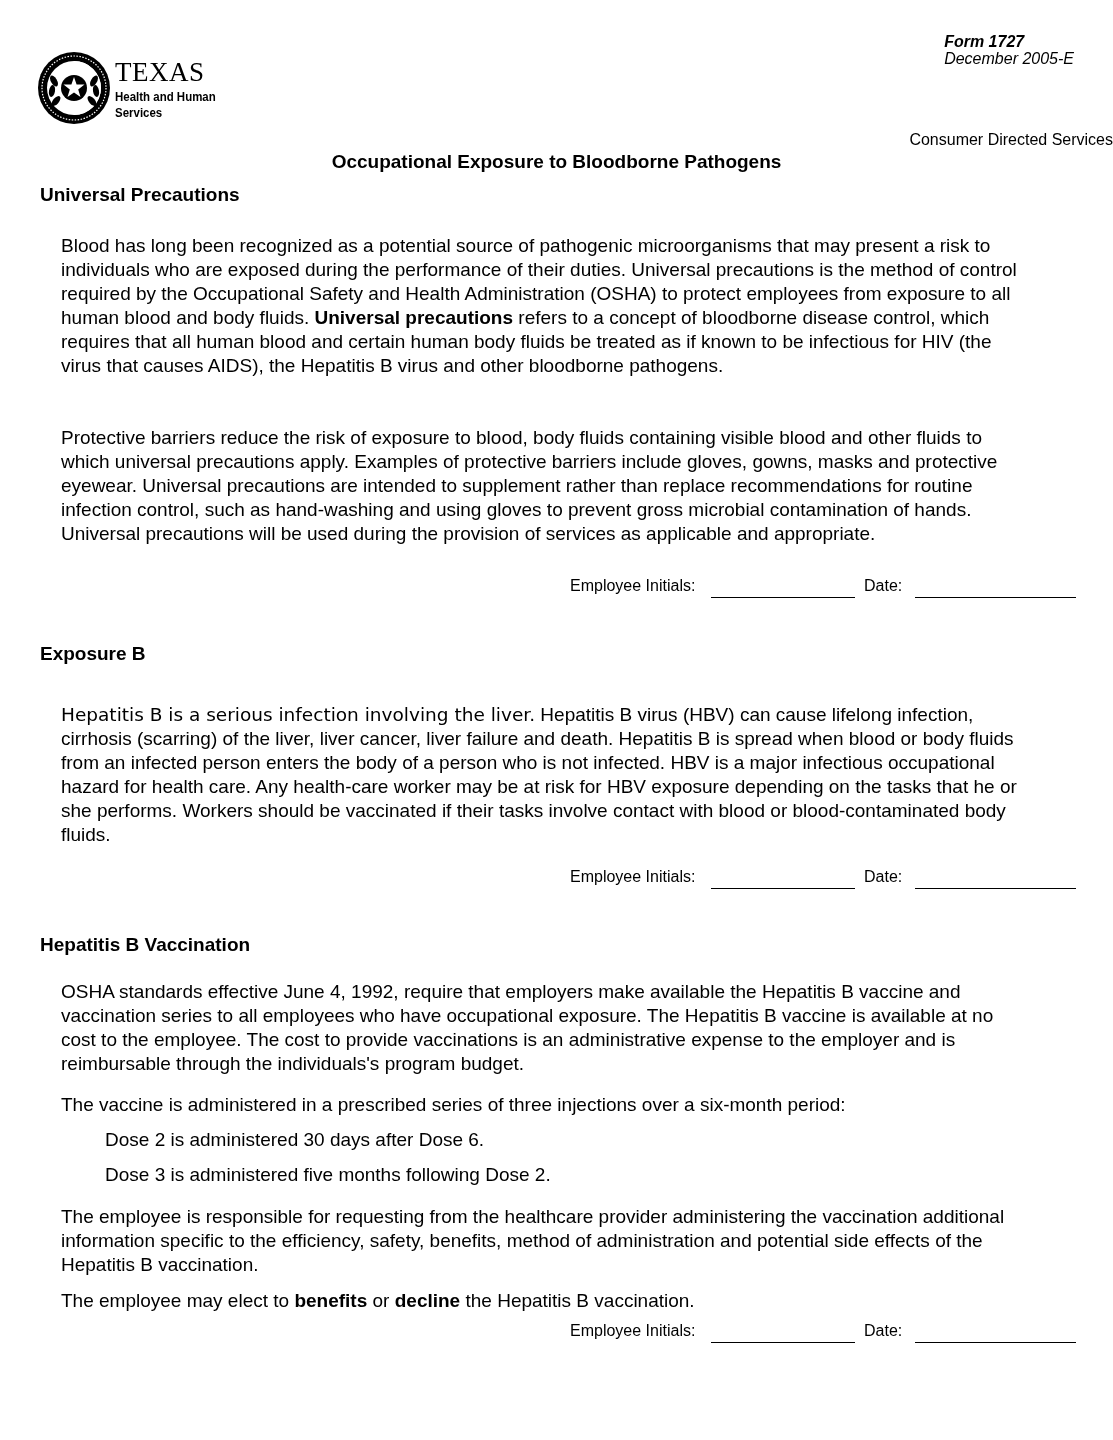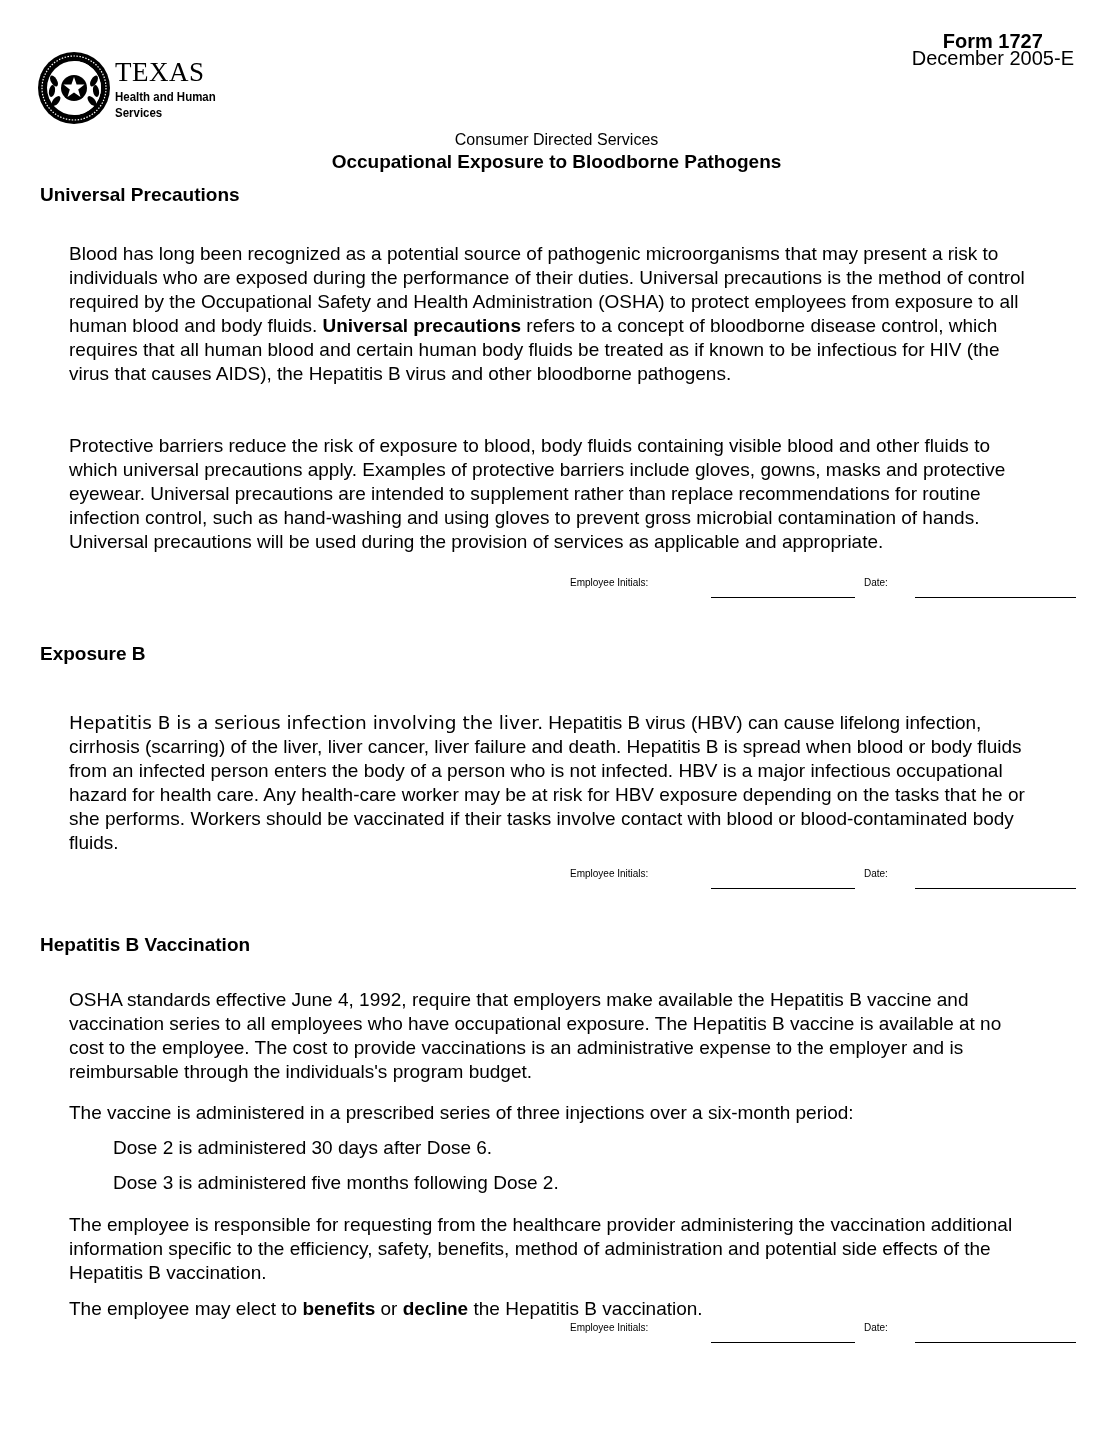--- a/index.html
+++ b/index.html
@@ -4,32 +4,32 @@
 <style>
   html, body { margin: 0; padding: 0; background: #ffffff; }
   body {
     width: 1113px; height: 1440px; position: relative; overflow: hidden;
     font-family: "Liberation Sans", sans-serif; color: #000;
   }
   .logo { position: absolute; left: 37px; top: 36px; width: 200px; height: 76px; margin-top: 15px; }
   .seal { position: absolute; left: 0; top: 0; width: 74px; height: 74px; }
   .logo-texas { position: absolute; left: 78px; top: 8px; font-family: "Liberation Serif", serif; font-size: 27px; line-height: 27px; letter-spacing: 0.5px; }
   .logo-sub { position: absolute; left: 78px; top: 38px; font-family: "Liberation Sans", sans-serif; font-weight: bold; font-size: 13.5px; line-height: 16px; transform: scaleX(0.85); transform-origin: left top; white-space: nowrap; }
-  .form-no { position: absolute; right: 39px; top: 33px; text-align: center; font-size: 20px; line-height: 17px; }
+  .form-no { position: absolute; right: 39px; top: 33px; text-align: left; font-size: 16px; line-height: 17px; font-style: italic; }
   .form-no .num { font-weight: bold; }
-  .subtitle { position: absolute; left: 0; right: 0; top: 131px; text-align: center; font-size: 16px; }
+  .subtitle { position: absolute; left: 0; right: 0; top: 131px; text-align: right; font-size: 16px; }
   .title { position: absolute; left: 0; right: 0; top: 151px; text-align: center; font-size: 19px; font-weight: bold; }
   h2 { position: absolute; left: 40px; margin: 0; font-size: 19px; font-weight: bold; }
   .para {
-    position: absolute; left: 57px; width: 970px; margin: 12px;
+    position: absolute; left: 57px; width: 970px; margin: 4px;
     font-size: 19px; line-height: 24px;
   }
   .para b { font-weight: bold; }
   .verdana { font-family: "DejaVu Sans", sans-serif; font-size: 18.5px; }
-  .sig { position: absolute; left: 570px; width: 510px; height: 30px; font-size: 10px; }
+  .sig { position: absolute; left: 570px; width: 510px; height: 30px; font-size: 16px; }
   .sig .lbl { position: absolute; top: 0; }
   .sig .line { position: absolute; top: 20px; height: 0; border-bottom: 1.3px solid #000; }
   .sig .l-init { left: 0; }
   .sig .f-init { left: 141px; width: 144px; }
   .sig .l-date { left: 294px; }
   .sig .f-date { left: 345px; width: 161px; }
 </style>
 </head>
 <body>
 

